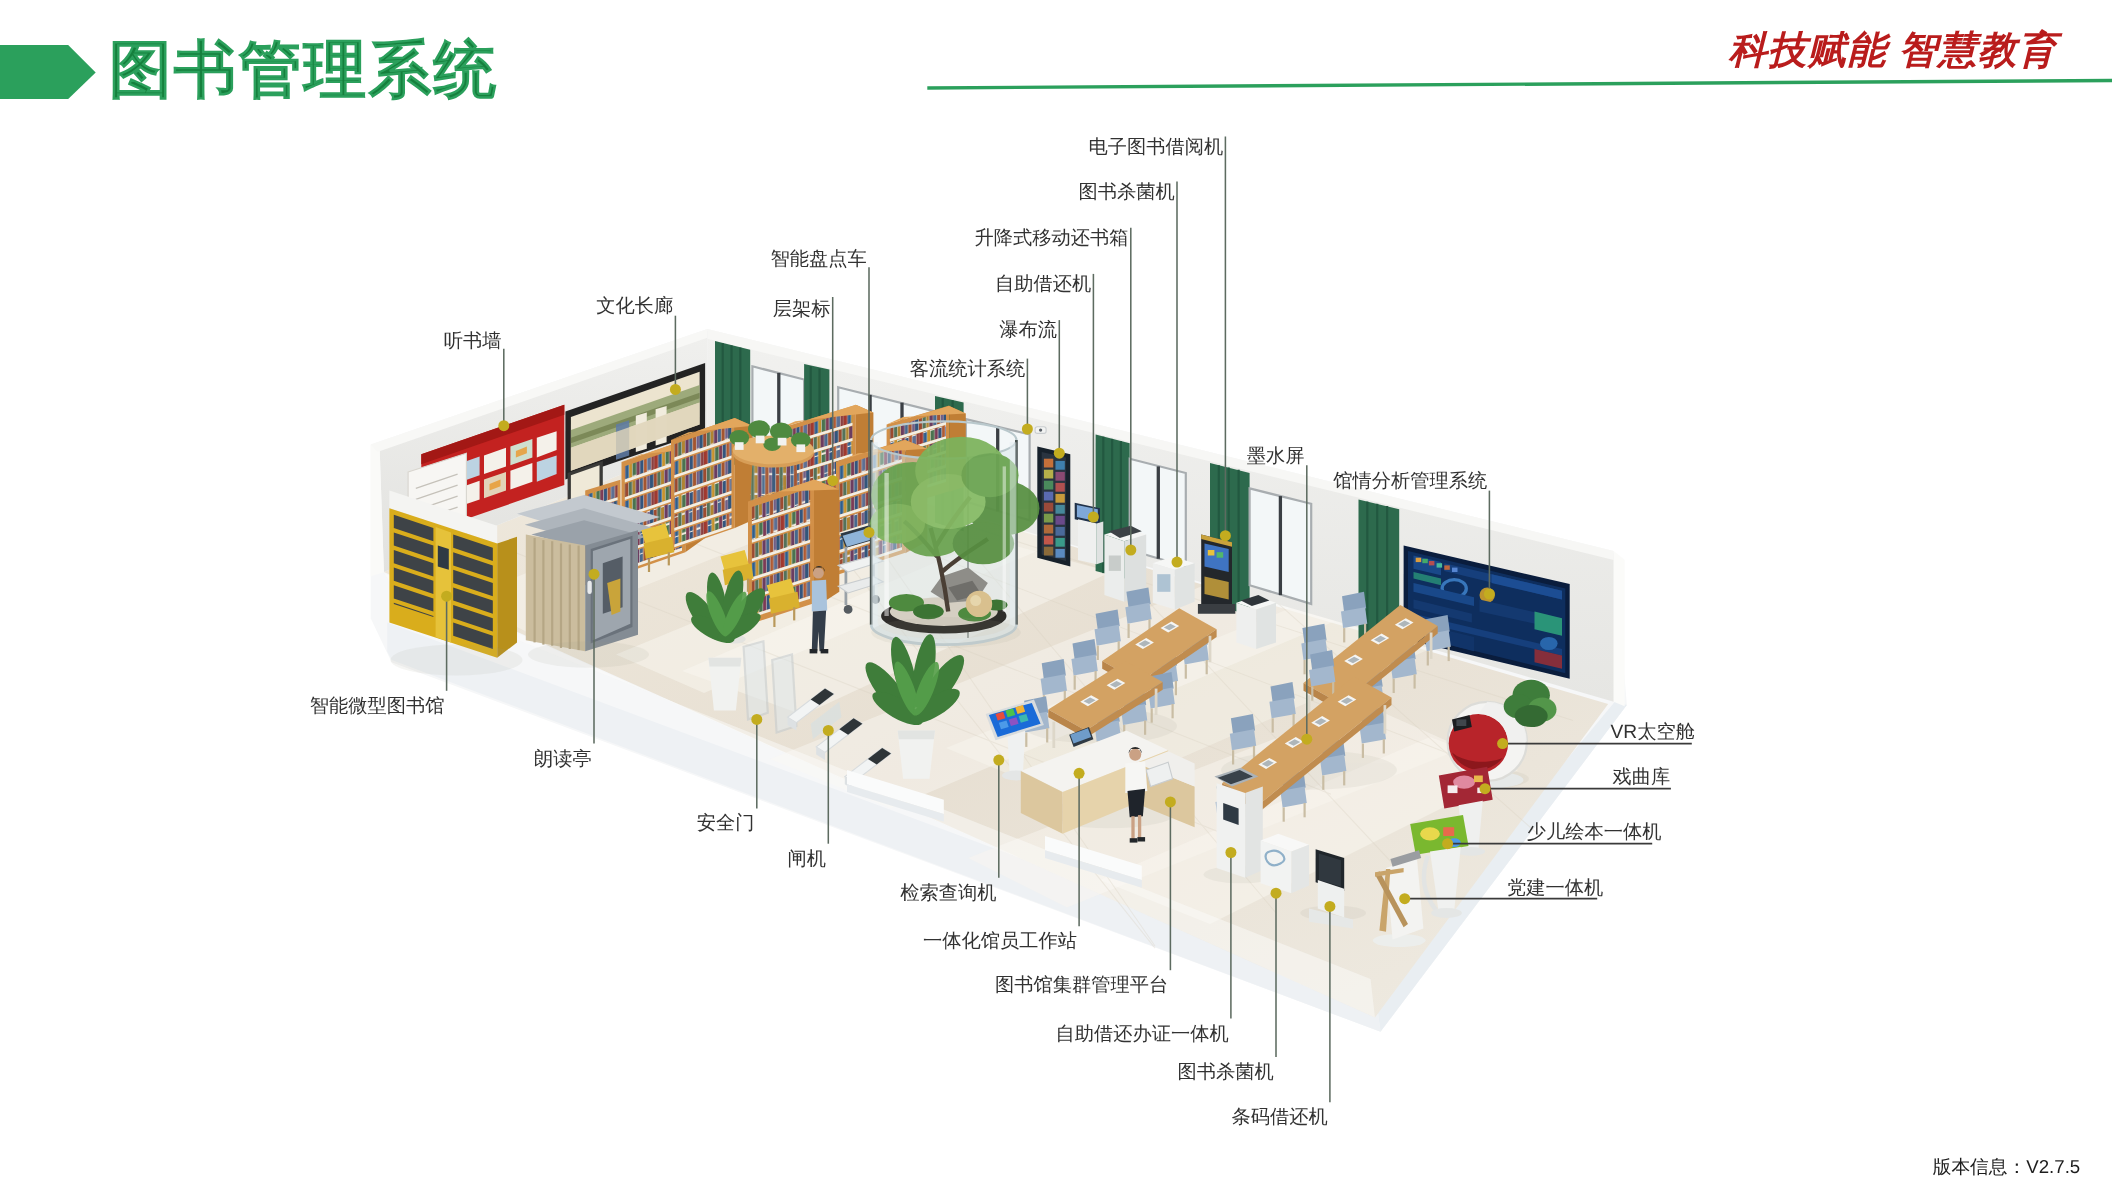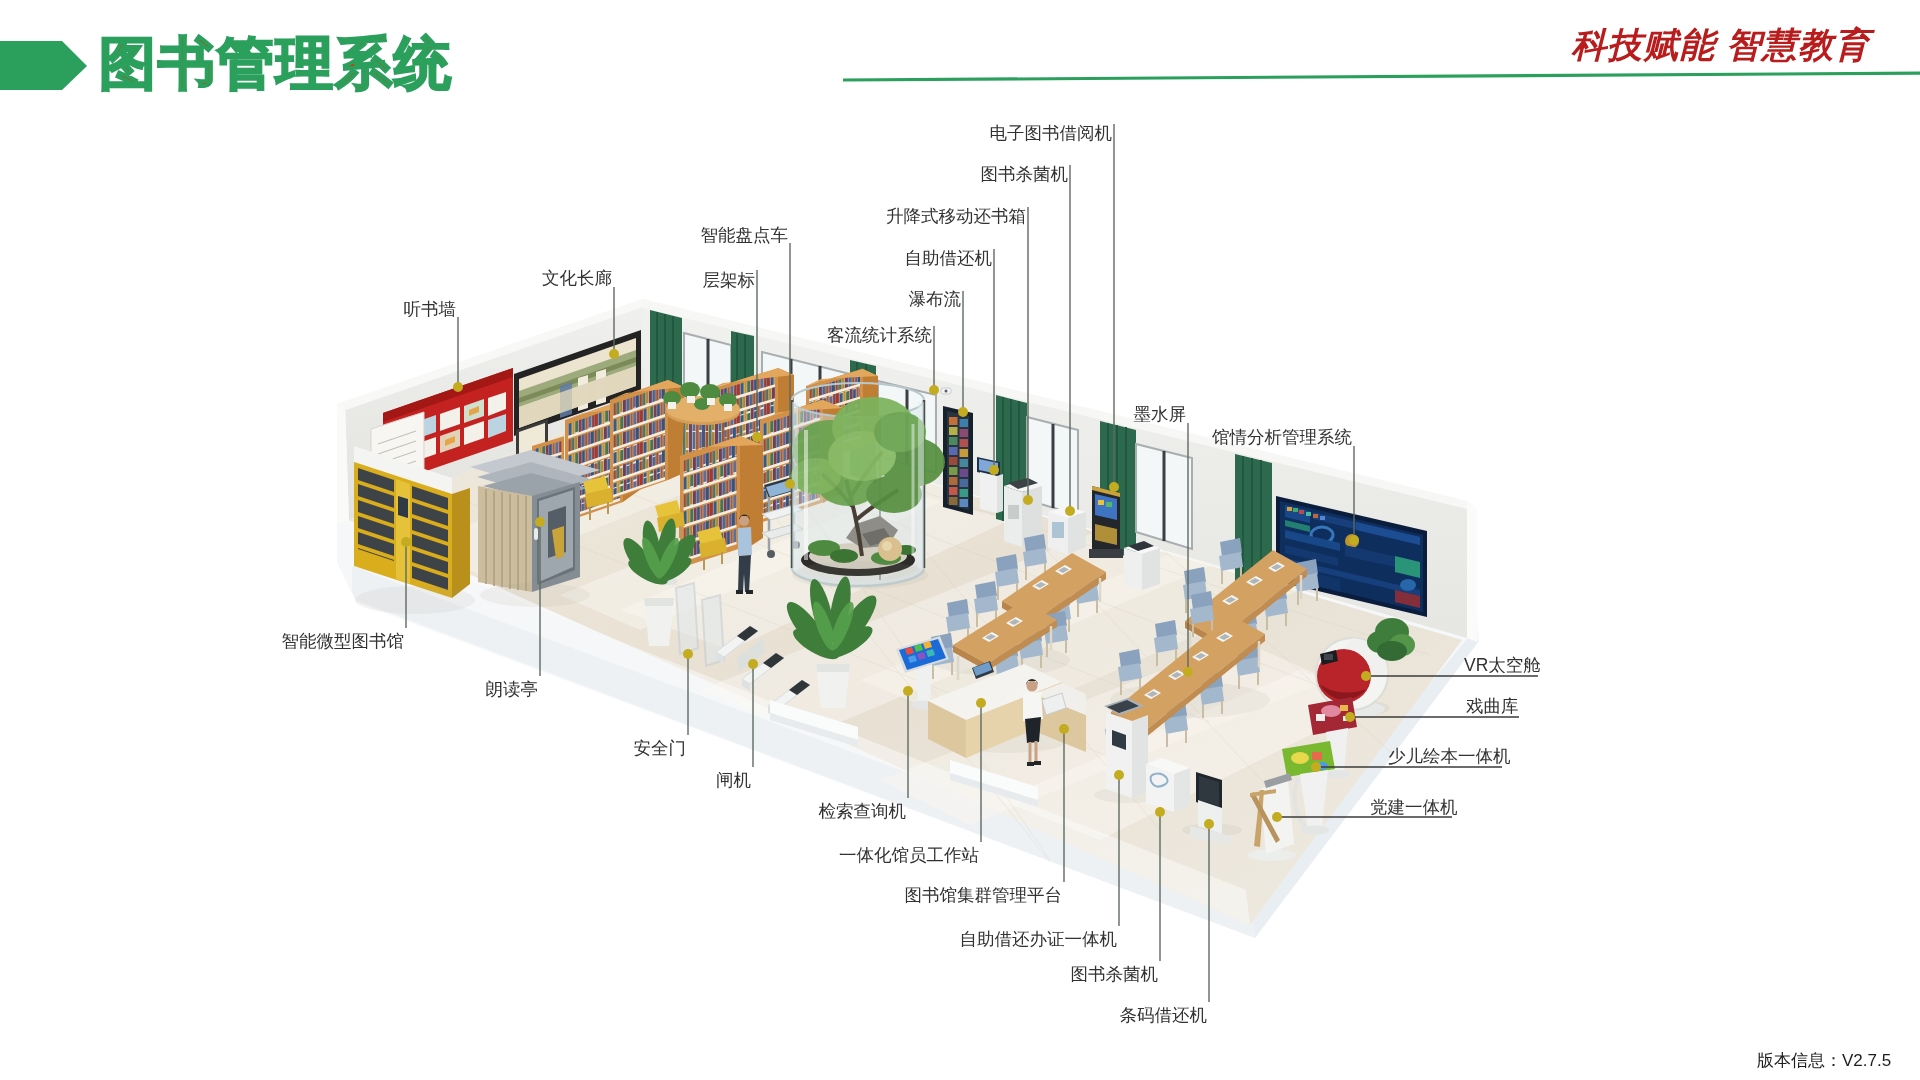--- a/index.html
+++ b/index.html
@@ -1,17 +1,17 @@
 <!DOCTYPE html>
 <html><head>
 <meta charset="utf-8">
 <style>
   html,body{margin:0;padding:0;background:#ffffff;width:1920px;height:1080px;overflow:hidden;}
   body{font-family:"Liberation Sans", sans-serif;position:relative;}
-  .ttl{position:absolute;left:99px;top:26px;font-size:57px;font-weight:bold;color:#c2410c;letter-spacing:2px;-webkit-text-stroke:2.2px #2ba05c;}
+  .ttl{position:absolute;left:99px;top:26px;font-size:57px;font-weight:normal;color:#15803d;letter-spacing:2px;-webkit-text-stroke:2.2px #2ba05c;}
   .slog{position:absolute;right:50px;top:22px;font-size:35px;font-weight:bold;font-style:italic;color:#b91c1c;letter-spacing:1px;}
   .ver{position:absolute;left:1757px;top:1049px;font-size:17px;color:#1d1d1d;}
 </style>
 </head>
 <body>
 
 <svg style="position:absolute;left:0;top:0" width="100" height="100" viewBox="0 0 100 100">
     <polygon points="0,41 62,41 87,66 62,90 0,90" fill="#2ba05c"></polygon>
   </svg>
 

